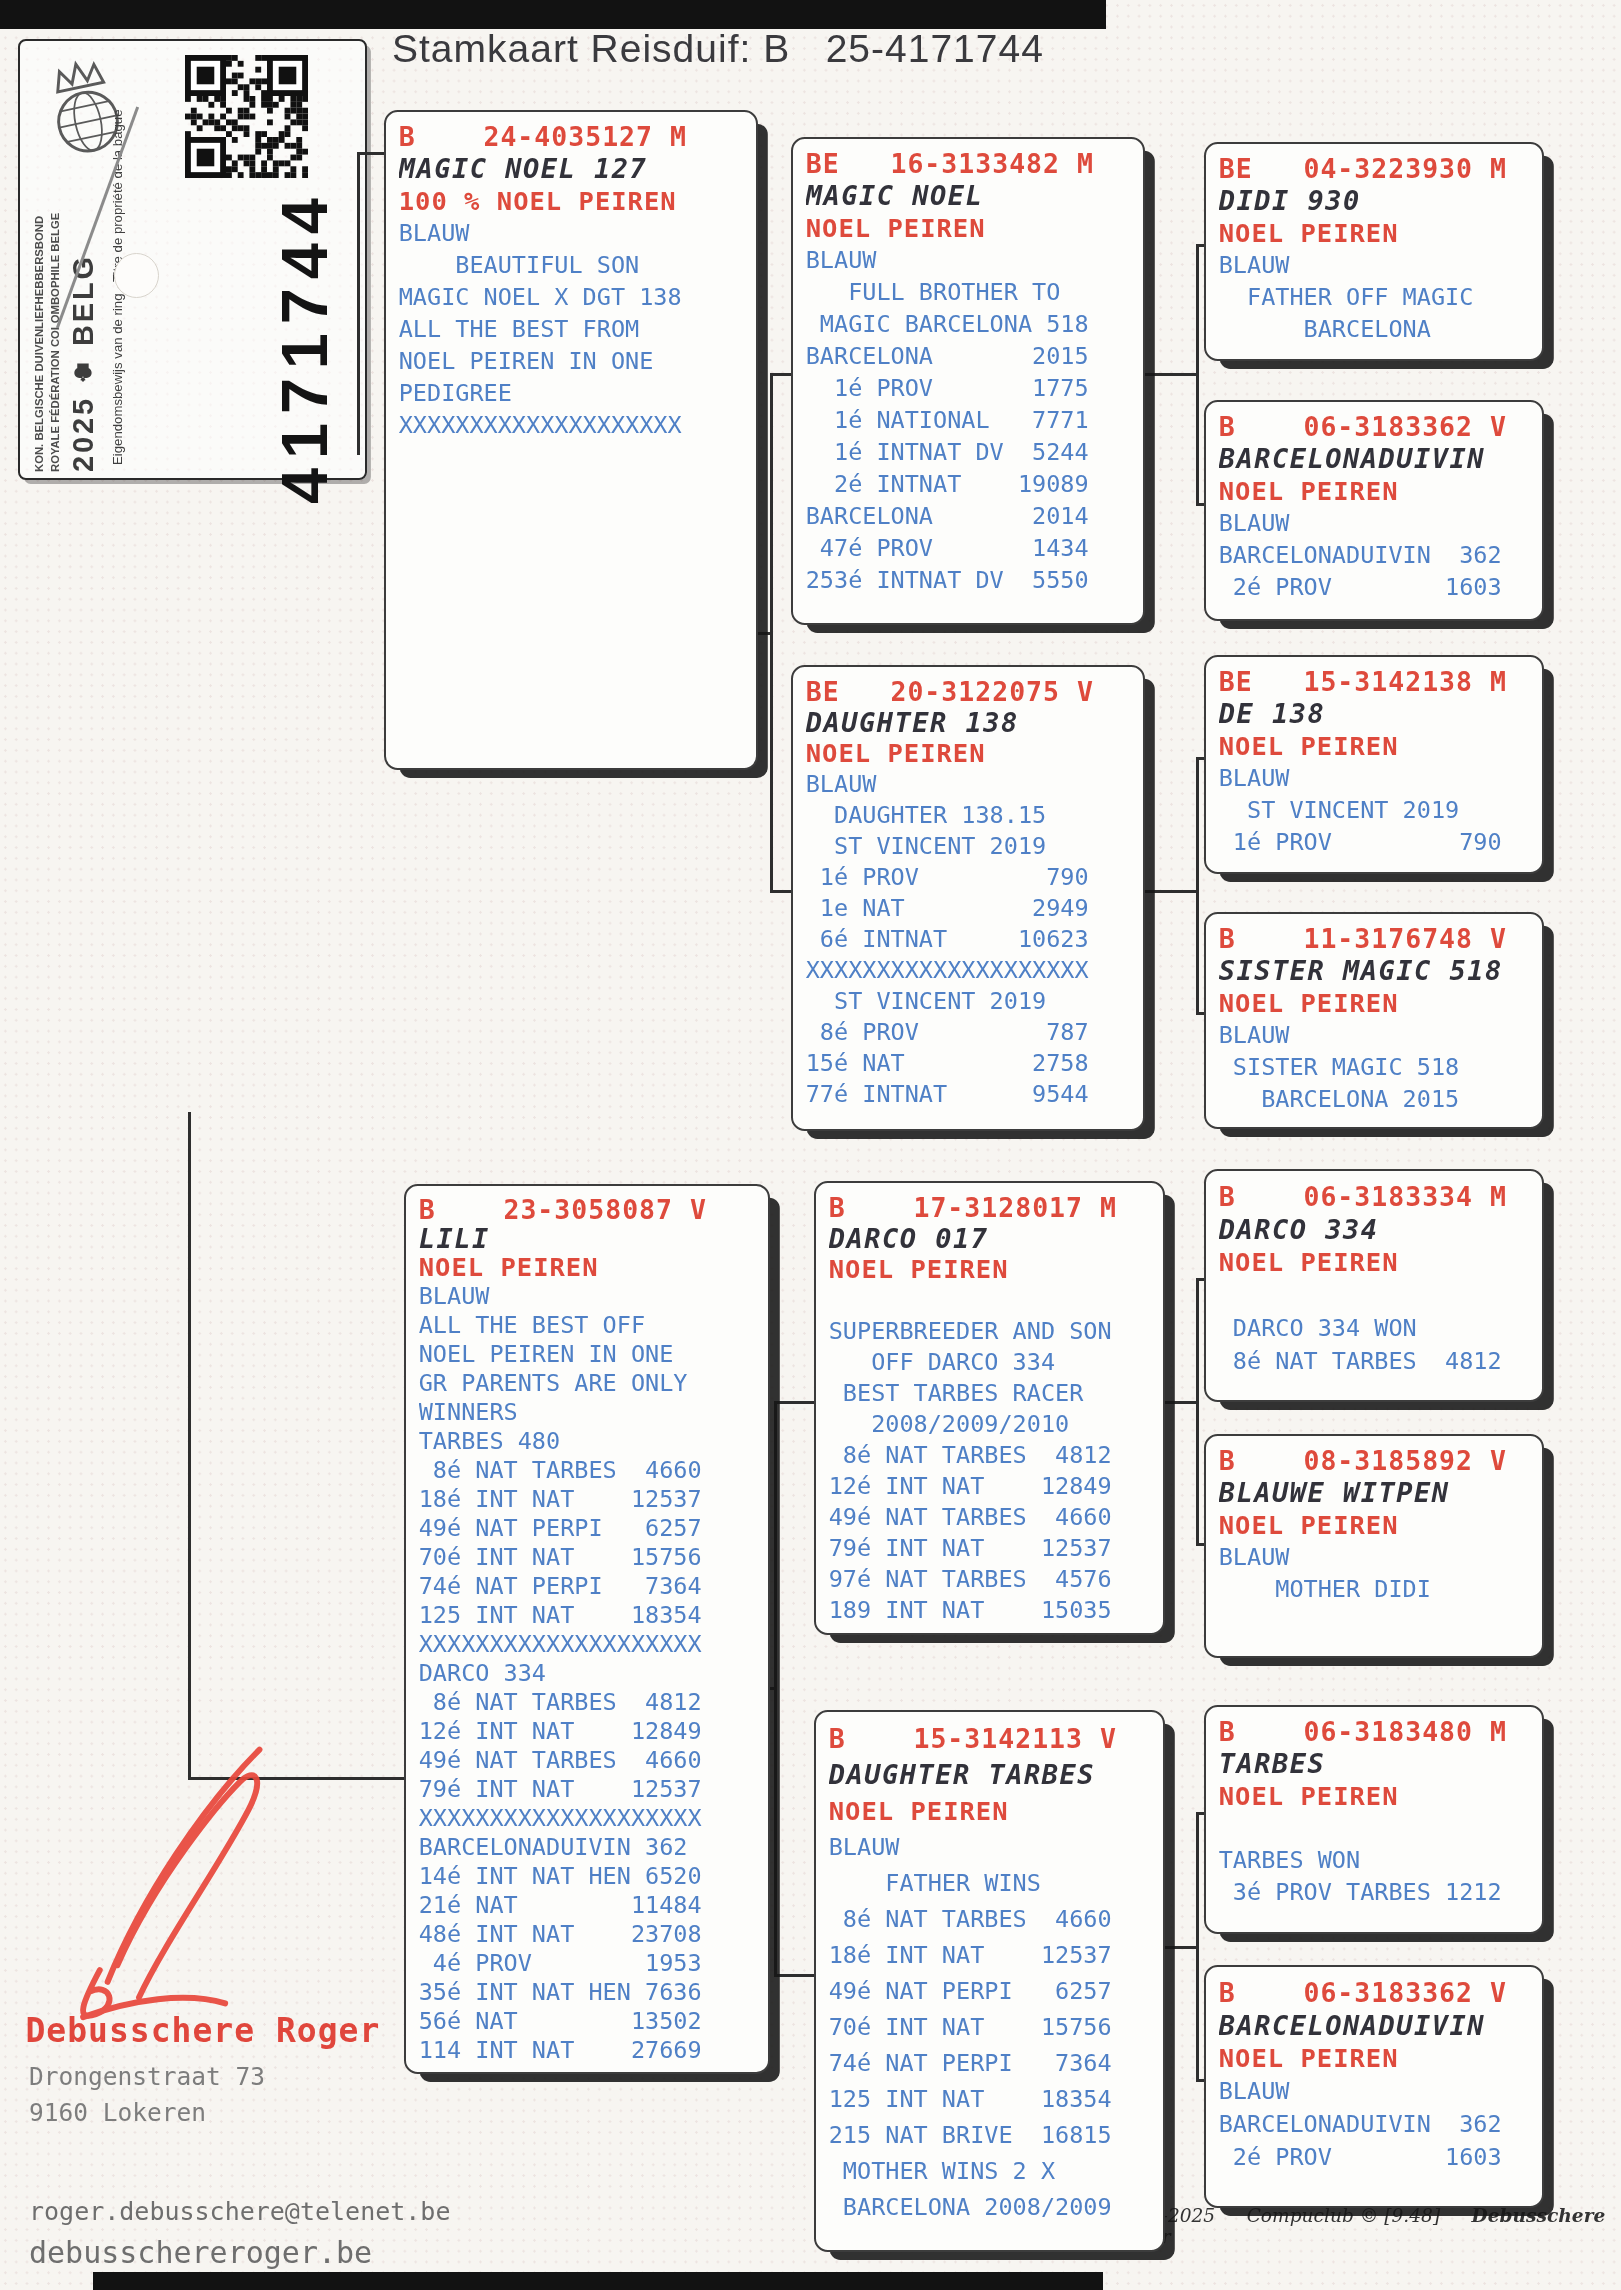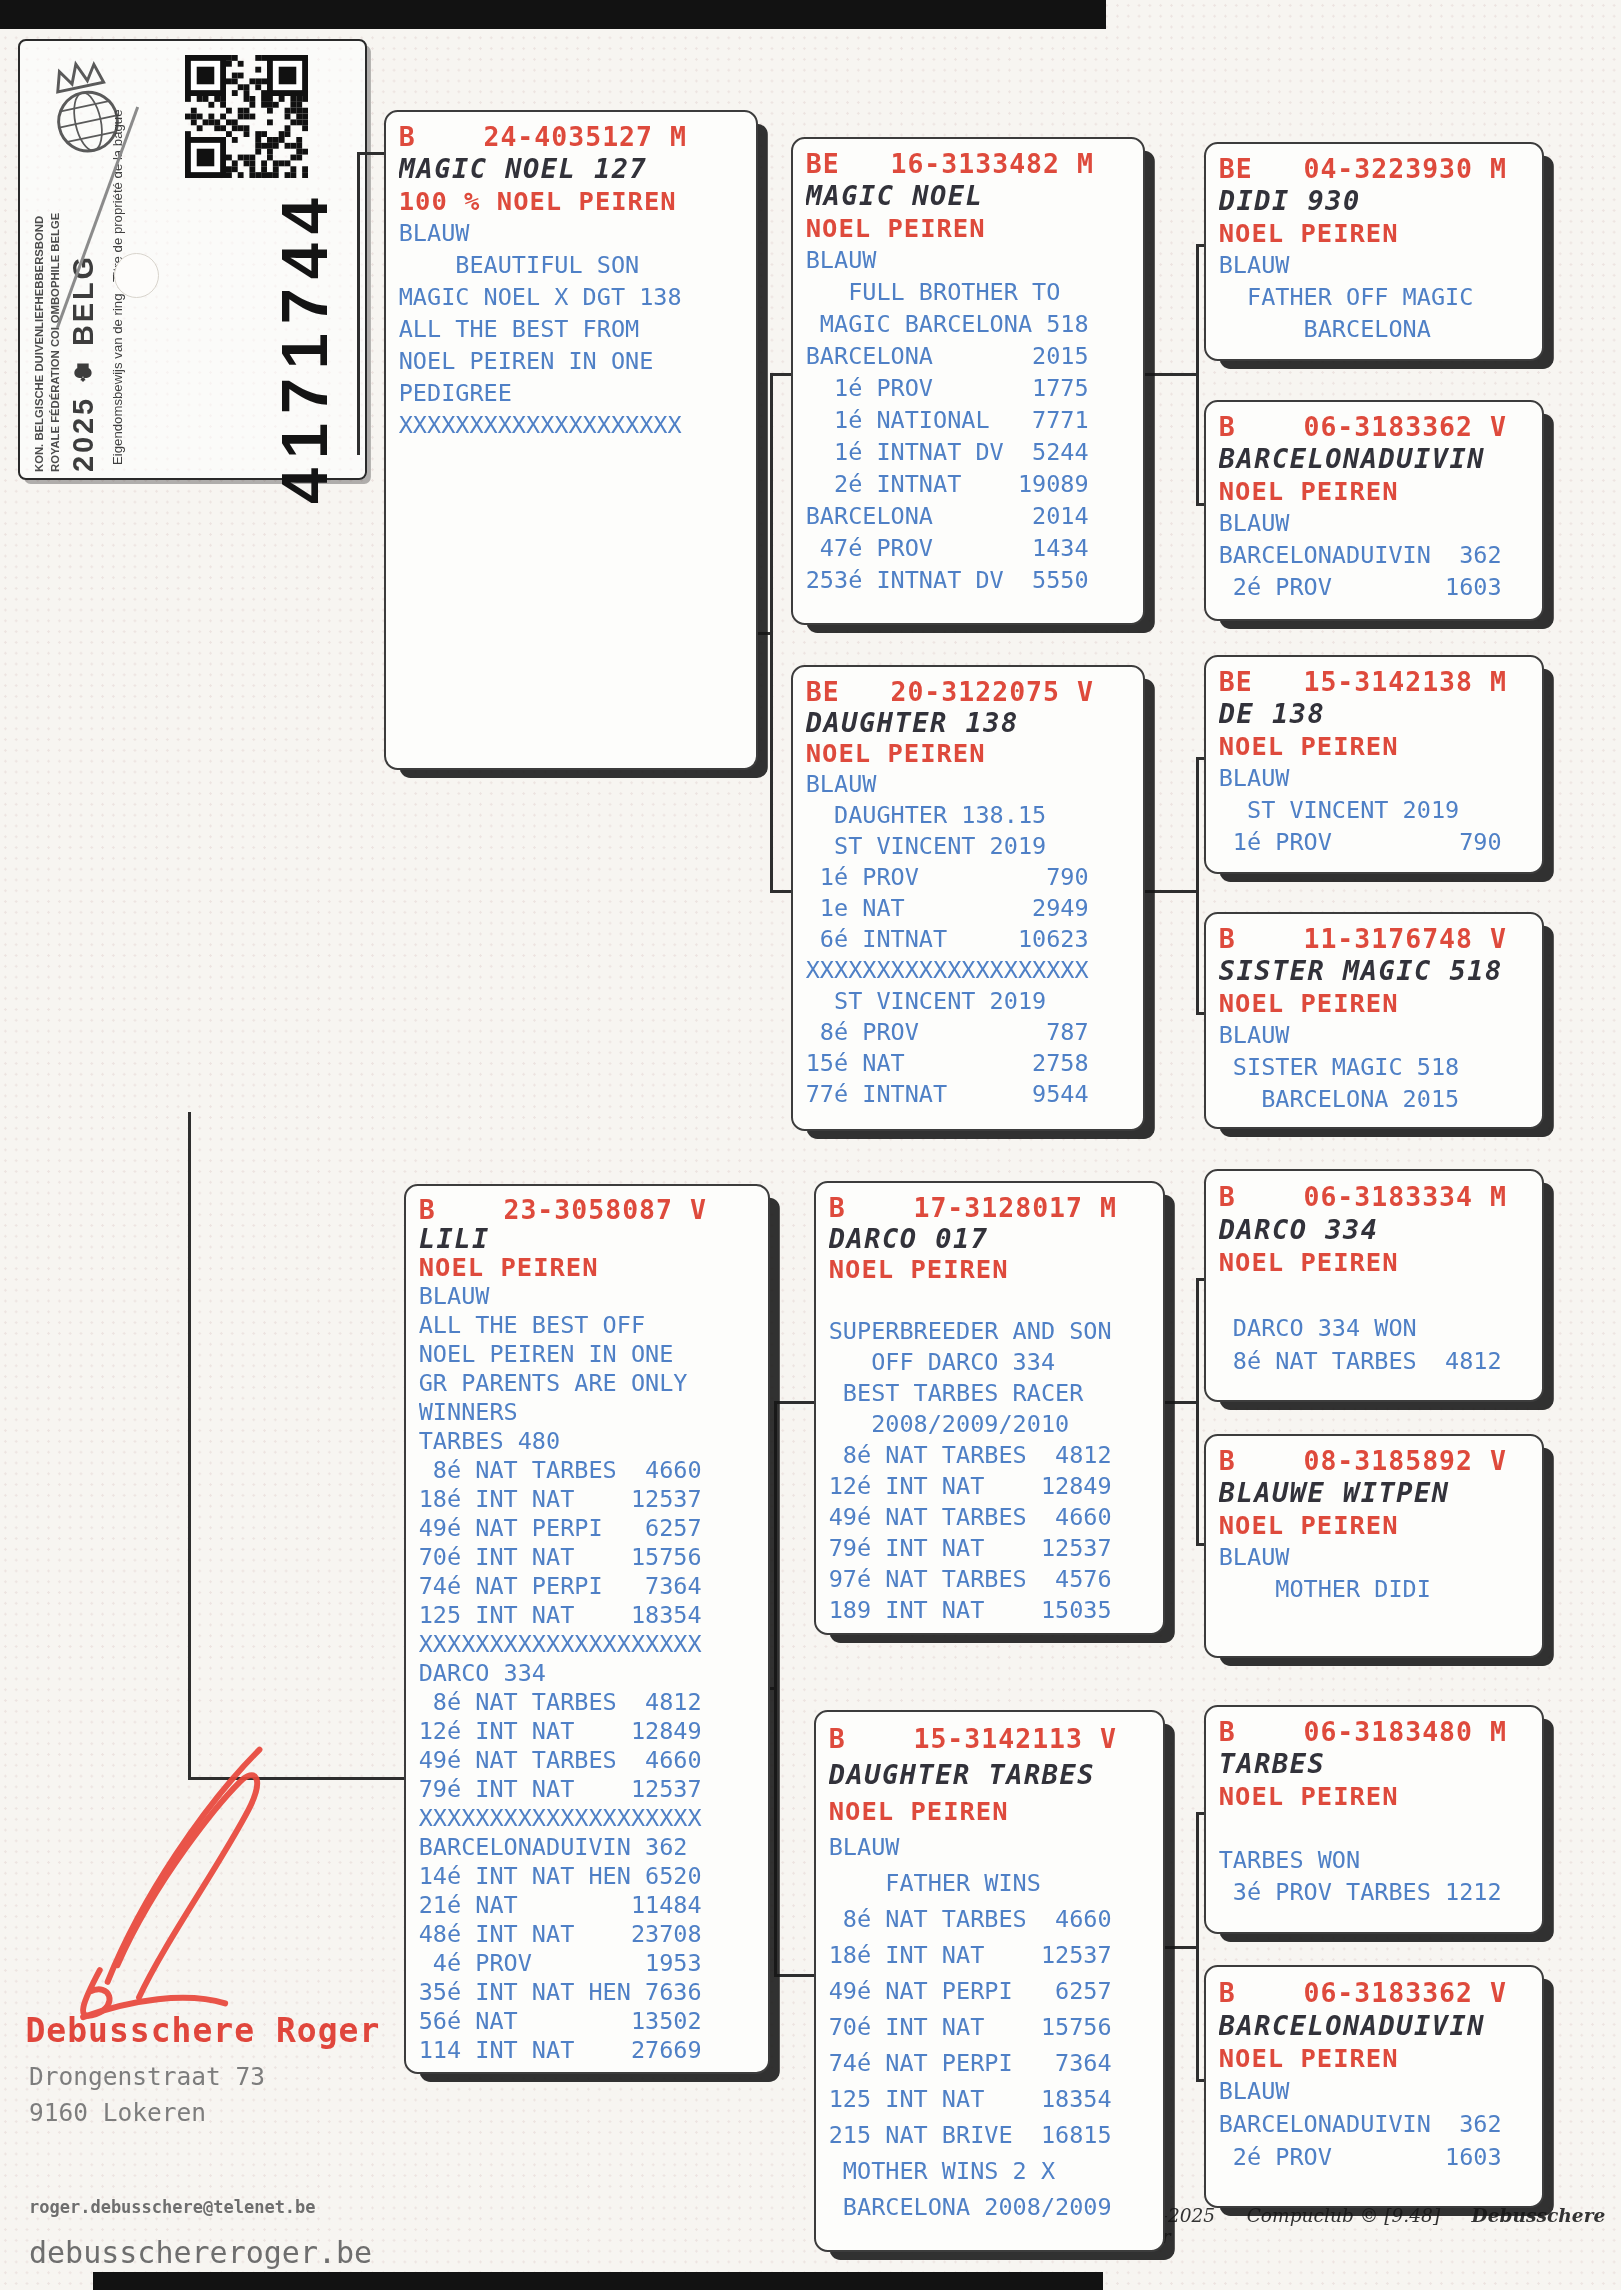--- a/index.html
+++ b/index.html
@@ -86,37 +86,38 @@
 
   
   .cl{position:absolute;background:var(--line);height:2.5px;z-index:1;}
   .clv{position:absolute;background:var(--line);width:2.5px;z-index:1;}
 
   
   #signature{position:absolute;left:39px;top:1725px;z-index:5;}
   #owner-name{position:absolute;left:25.5px;top:2011px;font-size:33px;font-weight:bold;color:#e0463c;letter-spacing:1px;}
   #addr1{position:absolute;left:29px;top:2062px;font-size:24.5px;color:#7d7d7d;}
   #addr2{position:absolute;left:29px;top:2098px;font-size:24.5px;color:#7d7d7d;}
-  #email{position:absolute;left:29px;top:2197px;font-size:17px;color:#6e6e6e;font-weight:bold;}
+  #email{position:absolute;left:29px;top:2197px;font-size:25px;color:#6e6e6e;}
   #website{position:absolute;left:29px;top:2235px;font-size:30px;color:#6e6e6e;}
   #footer-right{
     position:absolute;left:1108px;top:2205px;width:510px;
     font-family:"DejaVu Serif", serif;font-style:italic;font-size:18.6px;color:#333;
   }
   #footer-right .sep{display:inline-block;width:25.5px;}
   #printed-by{font-weight:bold;}
 </style>
 </head>
 <body>
 
 <div id="page">
 
   <div id="bar-top" class="scanbar"></div>
   <div id="bar-bottom" class="scanbar"></div>
 
+  <div id="title">Stamkaart Reisduif: B   25-4171744</div>
 
   <div id="sticker">
     <svg id="logo" width="90" height="114" viewBox="0 0 92 116">
       <path d="M22,32 L28,12 L38,27 L46,8 L54,27 L64,12 L70,32 Z" fill="none" stroke="#5a5a5a" stroke-width="3"></path>
       <circle cx="46" cy="68" r="30" fill="none" stroke="#5a5a5a" stroke-width="3"></circle>
       <ellipse cx="46" cy="68" rx="13" ry="30" fill="none" stroke="#5a5a5a" stroke-width="1.8"></ellipse>
       <line x1="16" y1="68" x2="76" y2="68" stroke="#5a5a5a" stroke-width="1.8"></line>
       <line x1="21" y1="52" x2="71" y2="52" stroke="#5a5a5a" stroke-width="1.8"></line>
       <line x1="21" y1="84" x2="71" y2="84" stroke="#5a5a5a" stroke-width="1.8"></line>
     </svg>

